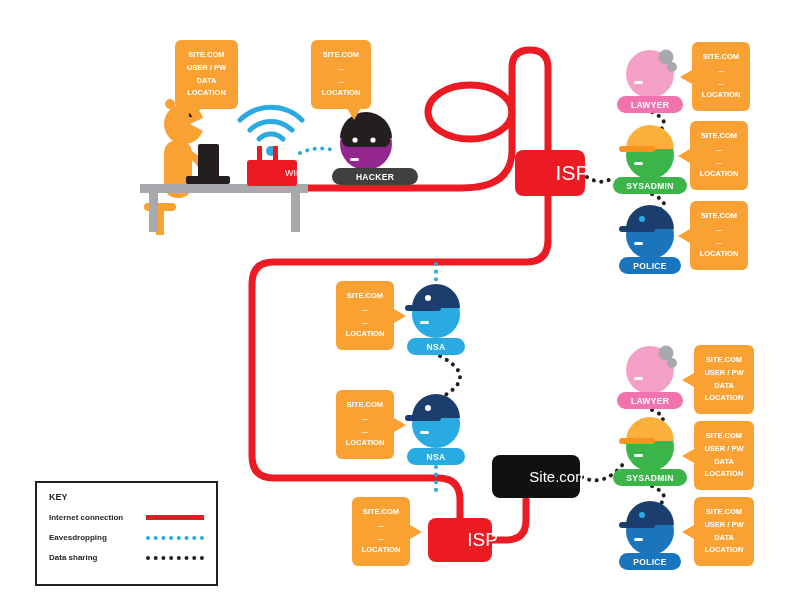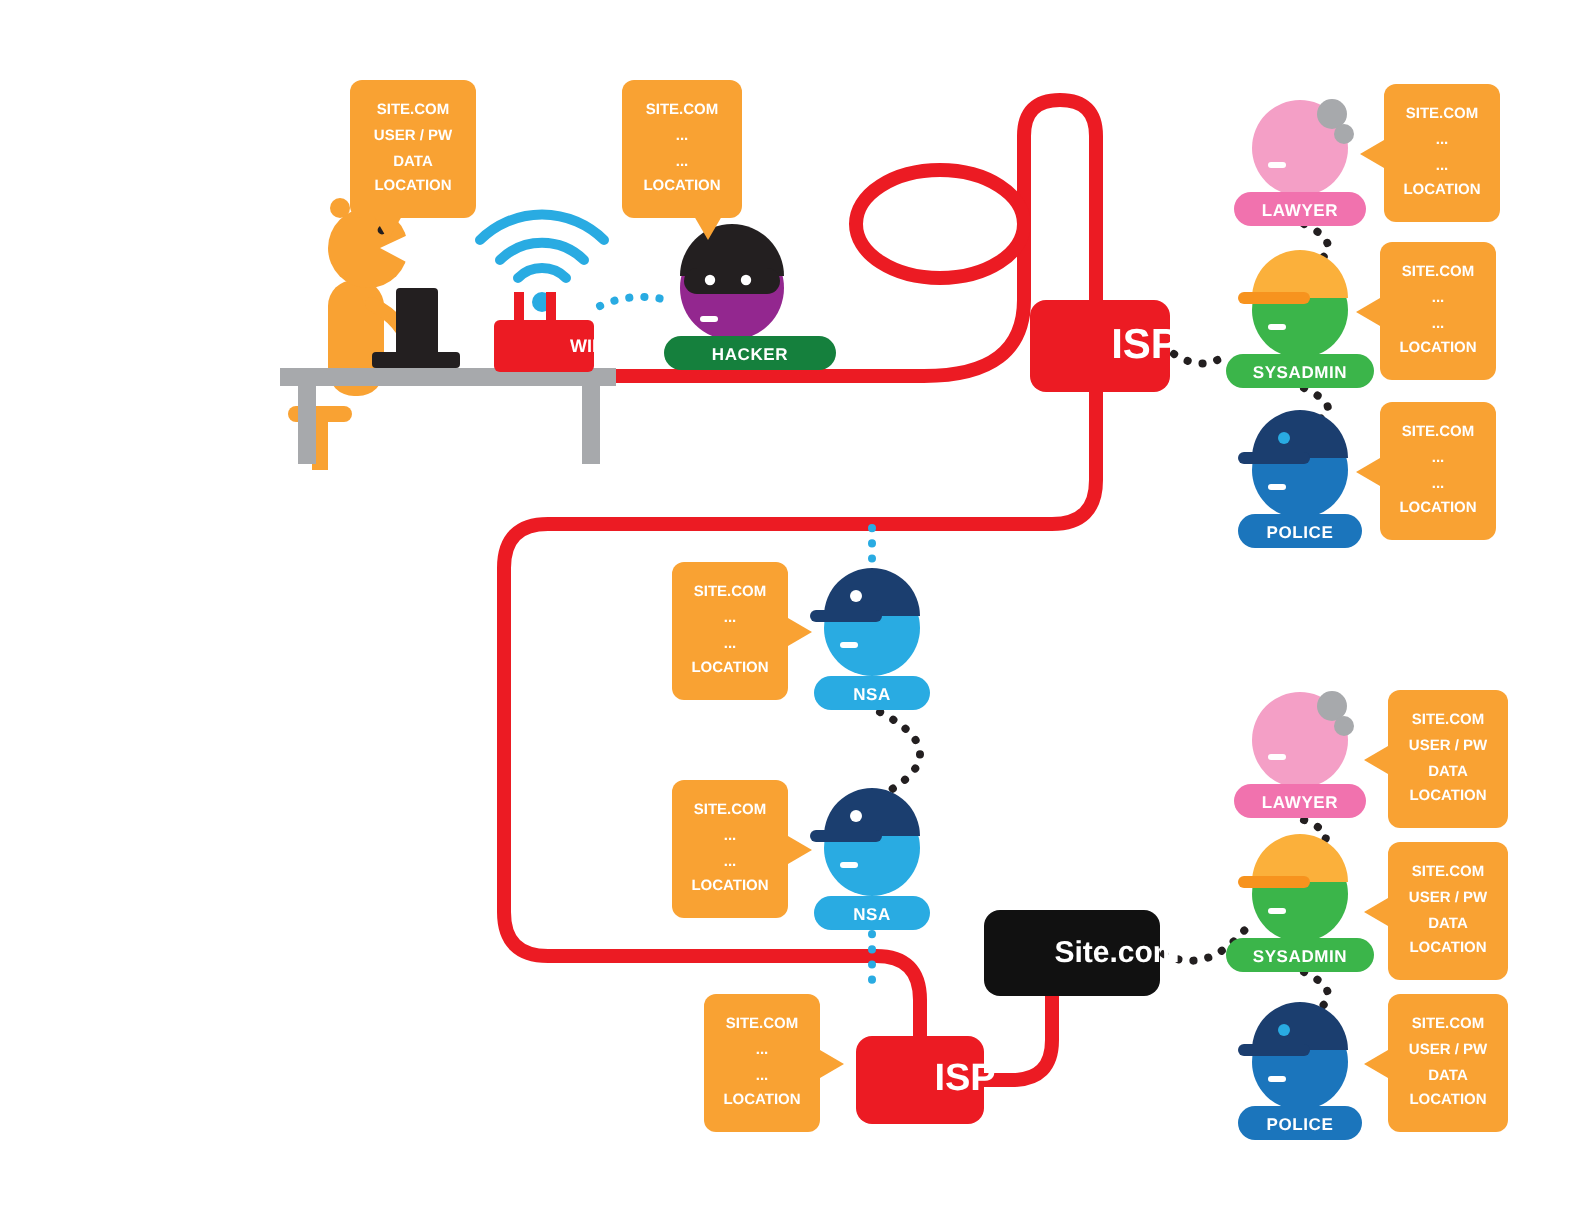--- a/index.html
+++ b/index.html
@@ -1,20 +1,20 @@
 <!DOCTYPE html>
 <html><head>
 <meta charset="utf-8">
 <style>
   html,body{margin:0;padding:0;background:#fff;}
   #stage{position:relative;width:792px;height:612px;background:#fff;overflow:hidden;
          font-family:"Liberation Sans",sans-serif;}
   #wires{position:absolute;left:0;top:0;}
 
-  .node-box{position:absolute;border-radius:8px;color:#fff;font-weight:700;
+  .node-box{position:absolute;border-radius:8px;color:#fff;font-weight:400;
             display:flex;align-items:center;justify-content:center;box-sizing:border-box;padding-left:45px;}
   .red-box{background:#EC1B23;}
   .black-box{background:#111111;}
 
   .banner{position:absolute;height:17px;border-radius:9px;color:#fff;font-weight:700;
           font-size:8.5px;letter-spacing:.3px;display:flex;align-items:center;justify-content:center;text-align:center;}
 
   .bubble{position:absolute;background:#F9A233;border-radius:6px;color:#fff;font-weight:700;
           font-size:7.5px;line-height:1.7;text-align:center;padding:9px 2px;box-sizing:border-box;}
   .tail{position:absolute;width:0;height:0;}
@@ -172,21 +172,21 @@
   </div>
 
   <div class="node-box red-box" style="left:428px;top:518px;width:64px;height:44px;font-size:19px;">
     <span>ISP</span>
   </div>
 
   <div class="node-box black-box" style="left:492px;top:455px;width:88px;height:43px;font-size:15px;">
     <span>Site.com</span>
   </div>
 
-  <div class="banner" style="left:332px;top:168px;width:86px;background:#15803d;">
+  <div class="banner" style="left:332px;top:168px;width:86px;background:#404040;">
     <span>HACKER</span>
   </div>
   <div class="banner" style="left:617px;top:96px;width:66px;background:#F172AE;">
     <span>LAWYER</span>
   </div>
   <div class="banner" style="left:613px;top:177px;width:74px;background:#3BB54A;">
     <span>SYSADMIN</span>
   </div>
   <div class="banner" style="left:619px;top:257px;width:62px;background:#1B75BC;">
     <span>POLICE</span>
@@ -288,14 +288,29 @@
   </div>
 
   <div class="bubble tail-left" style="left:694px;top:497px;width:60px;">
     <span class="tail"></span>
     <div>SITE.COM</div>
     <div>USER / PW</div>
     <div>DATA</div>
     <div>LOCATION</div>
   </div>
 
+  <div class="key">
+    <div class="key-title">KEY</div>
+    <div class="key-row">
+      <span>Internet connection</span>
+      <span class="key-swatch sw-internet"></span>
+    </div>
+    <div class="key-row">
+      <span>Eavesdropping</span>
+      <span class="key-swatch sw-eaves"></span>
+    </div>
+    <div class="key-row">
+      <span>Data sharing</span>
+      <span class="key-swatch sw-data"></span>
+    </div>
+  </div>
 
 </div>
 
 </body></html>

